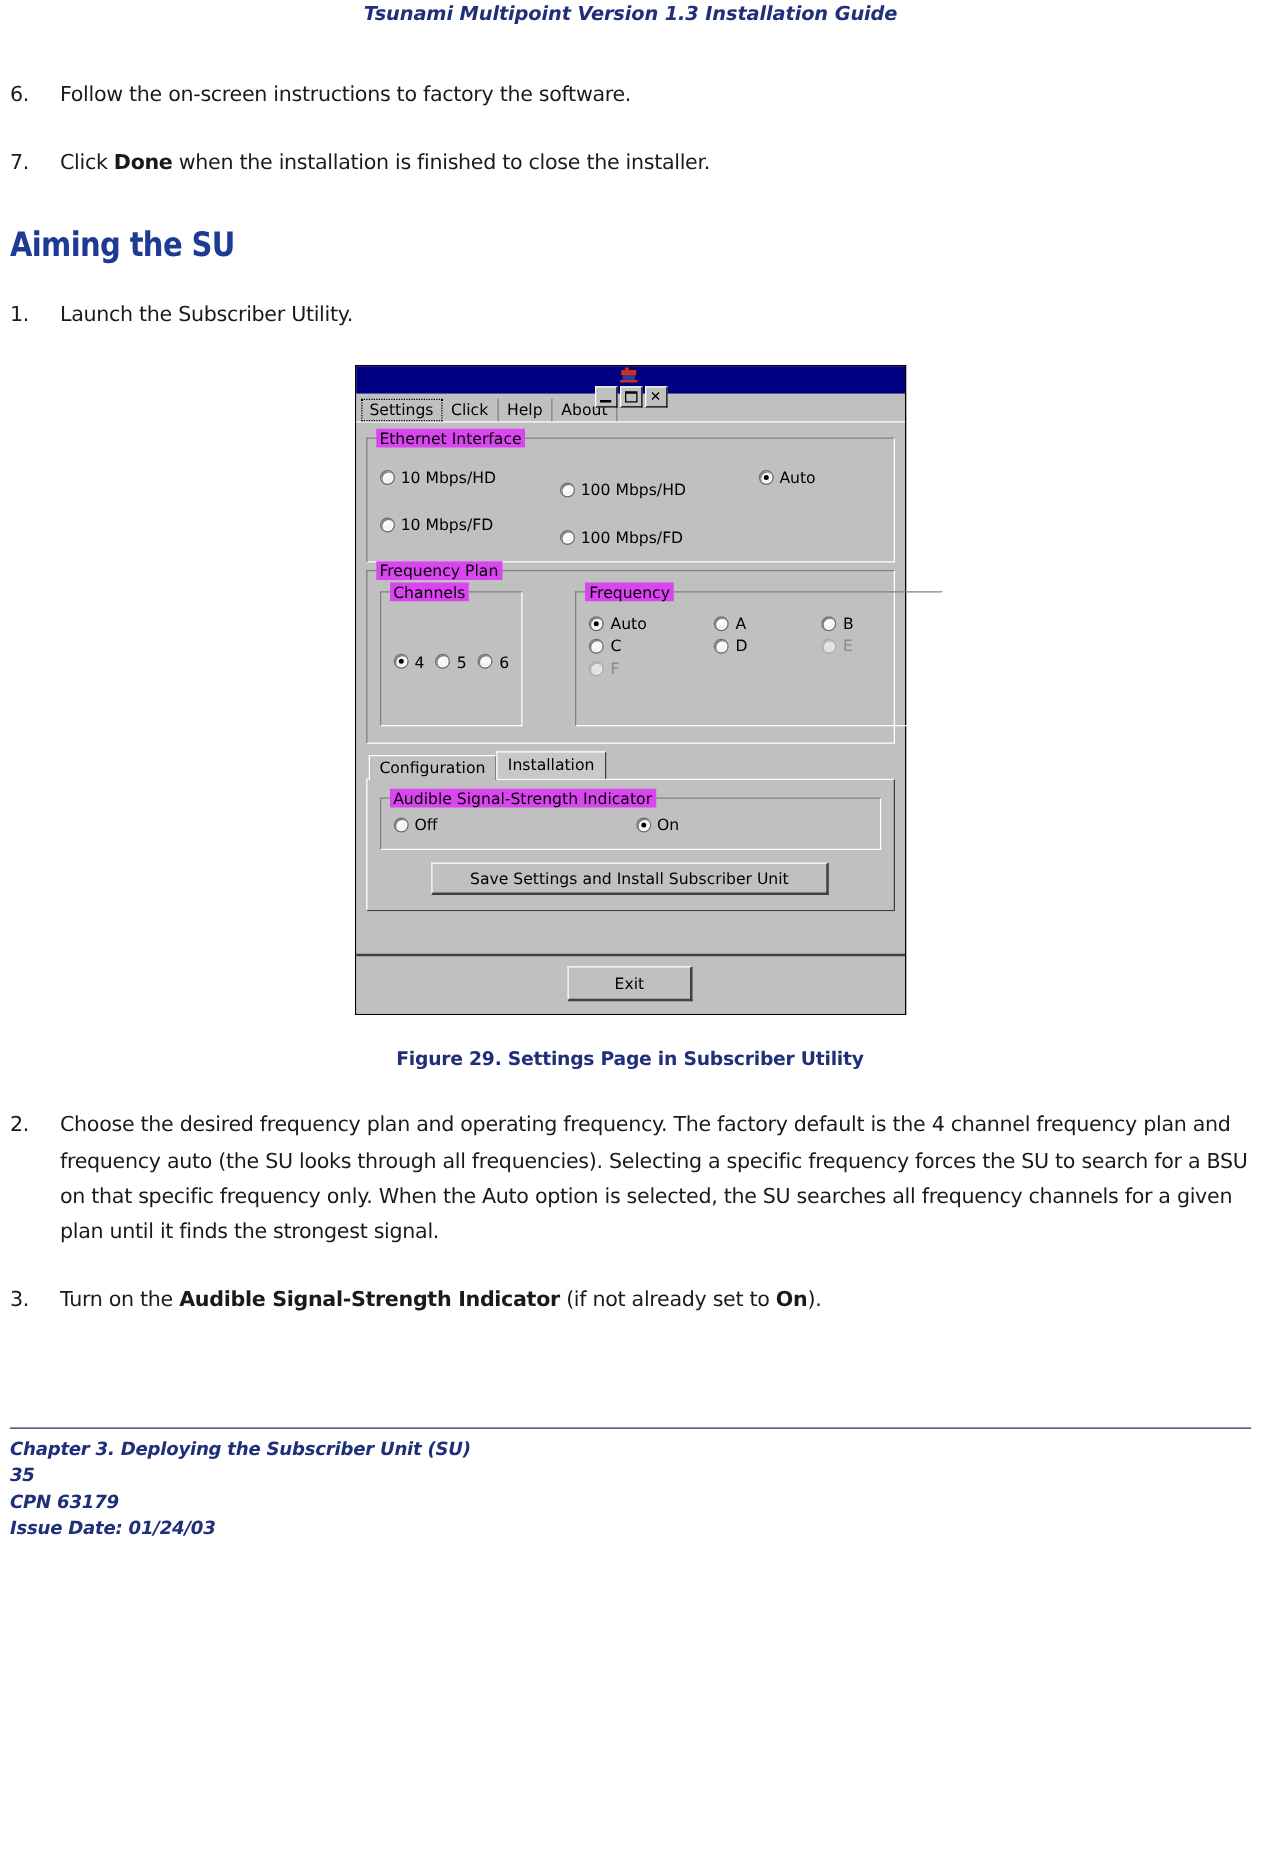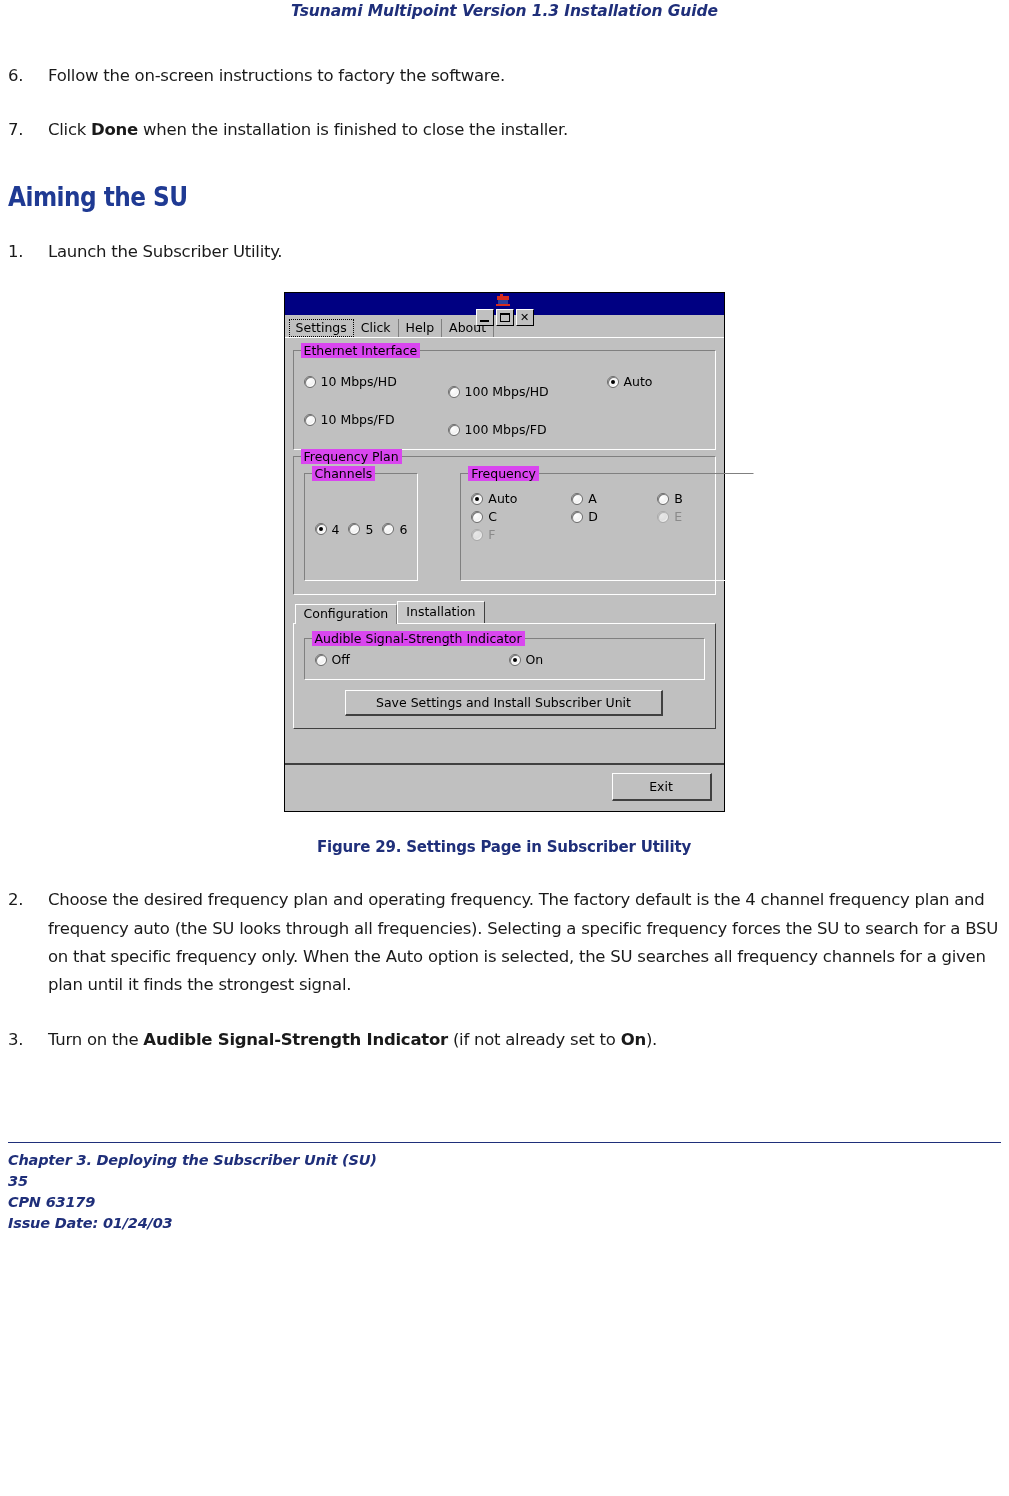--- a/index.html
+++ b/index.html
@@ -344,21 +344,21 @@
   }
   .save-btn { width: 318px; text-align: center; }
 
   .dialog-spacer { height: 34px; background: #c0c0c0; }
 
   .dialog-footer {
     border-top: 2px solid #404040;
     background: #c0c0c0;
     padding: 8px 12px 10px 12px;
     display: flex;
-    justify-content: flex-end;
+    justify-content: center;
   }
   .exit-btn { width: 100px; text-align: center; padding: 5px 0; }
 
   
   .page-footer {
     position: absolute;
     left: 8px;
     bottom: 10px;
     width: 993px;
     font-family: "DejaVu Sans", sans-serif;

